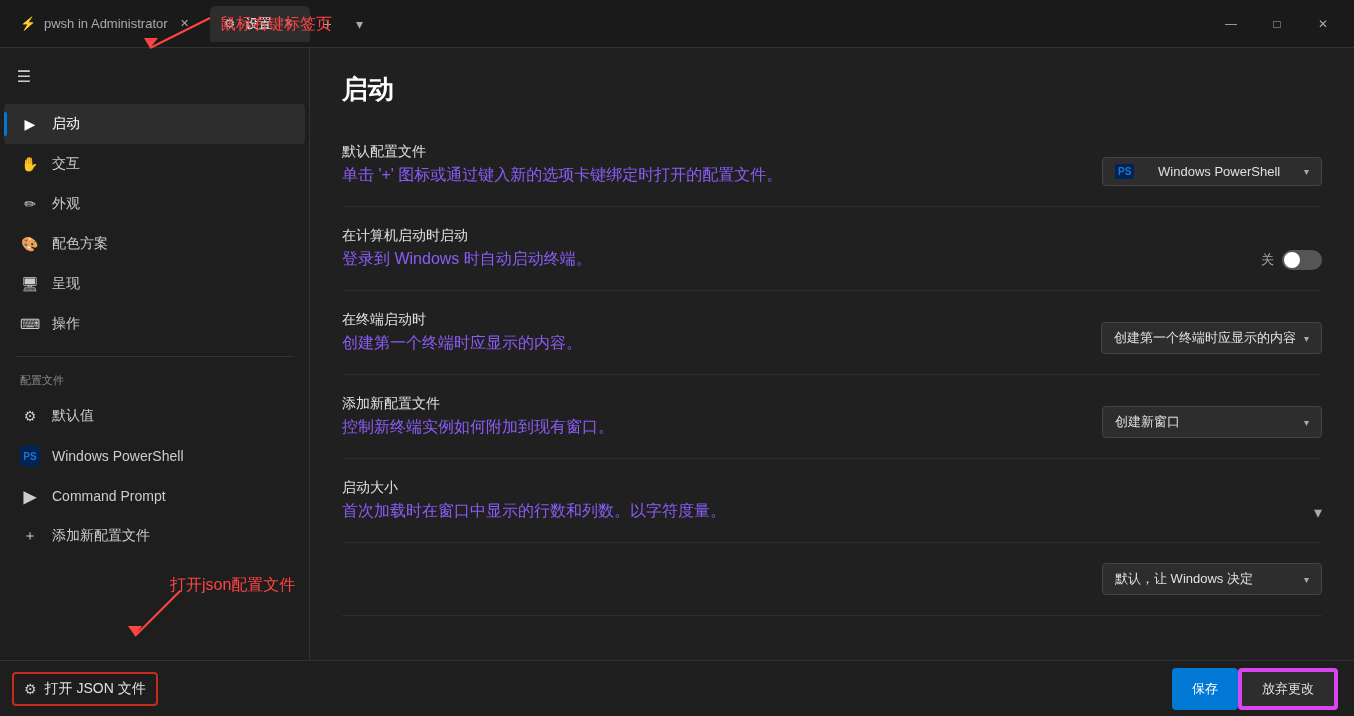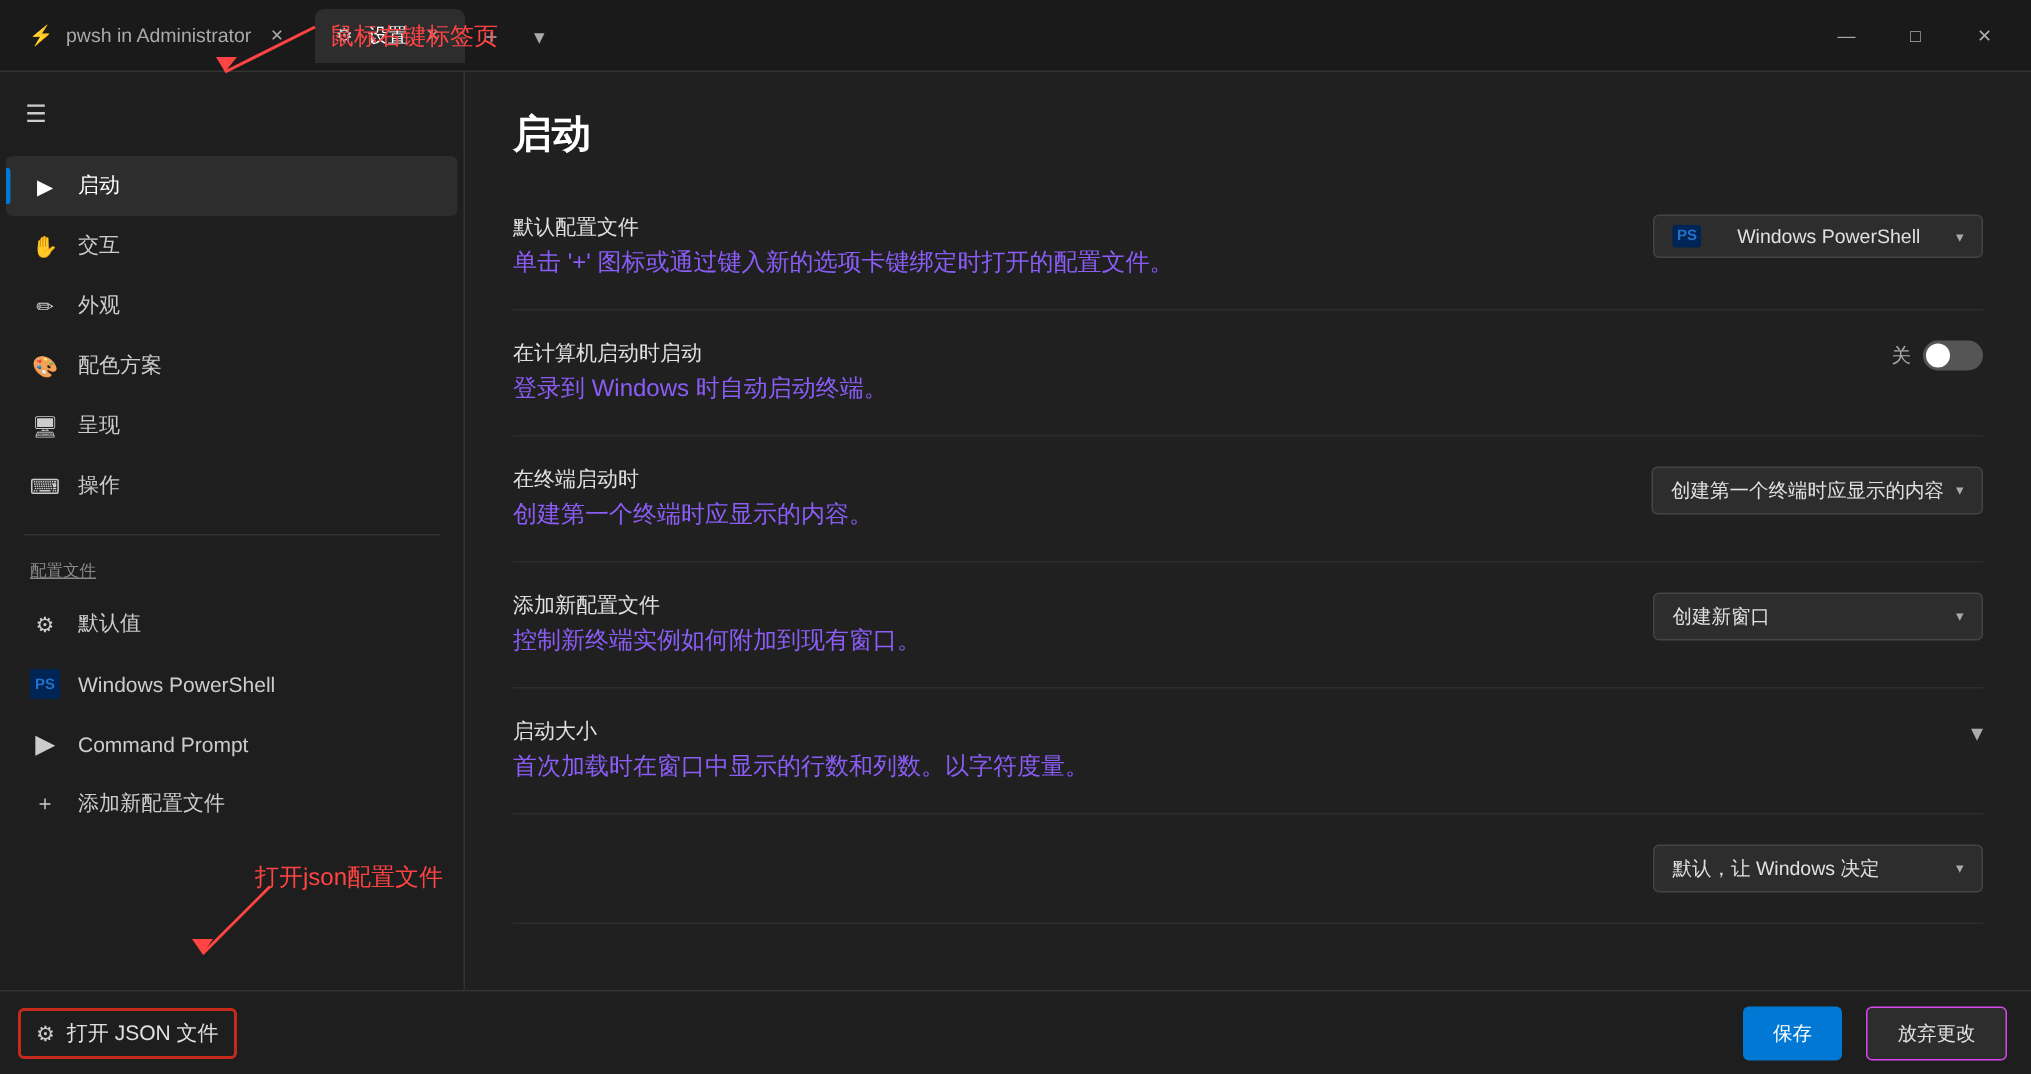--- a/index.html
+++ b/index.html
@@ -168,21 +168,20 @@
       background: #333;
       margin: 8px 16px;
     }
 
     .sidebar-section-label {
       padding: 8px 20px 4px;
       font-size: 11px;
       color: #888;
       text-transform: none;
       font-weight: 500;
-      text-decoration: underline;
     }
 
     
     .content {
       flex: 1;
       background: #202020;
       overflow-y: auto;
       padding: 0;
     }
     .content-header {
@@ -192,21 +191,21 @@
       font-size: 26px;
       font-weight: 600;
       color: #fff;
     }
 
     .settings-list {
       padding: 0 32px 32px;
     }
     .settings-row {
       display: flex;
-      align-items: flex-start;
+      align-items: flex-end;
       justify-content: space-between;
       padding: 20px 0;
       border-bottom: 1px solid #2d2d2d;
       min-height: 72px;
     }
     .settings-row-info {
       flex: 1;
     }
     .settings-row-title {
       font-size: 14px;
@@ -304,35 +303,35 @@
     .bottom-left-icon {
       font-size: 14px;
       color: #ccc;
     }
     .bottom-left-text {
       font-size: 14px;
       color: #e0e0e0;
     }
     .bottom-right {
       display: flex;
-      gap: 16px;
+      gap: 0;
     }
     .btn-save {
       background: #0078d4;
       color: #fff;
       border: none;
       border-radius: 4px;
       padding: 8px 20px;
       font-size: 13px;
       cursor: pointer;
     }
     .btn-discard {
       background: #2d2d2d;
       color: #e0e0e0;
-      border: 1px solid #d946ef;
+      border: 4px solid #d946ef;
       border-radius: 4px;
       padding: 8px 20px;
       font-size: 13px;
       cursor: pointer;
     }
 
     
     .annotation {
       position: absolute;
       color: #ff4444;

